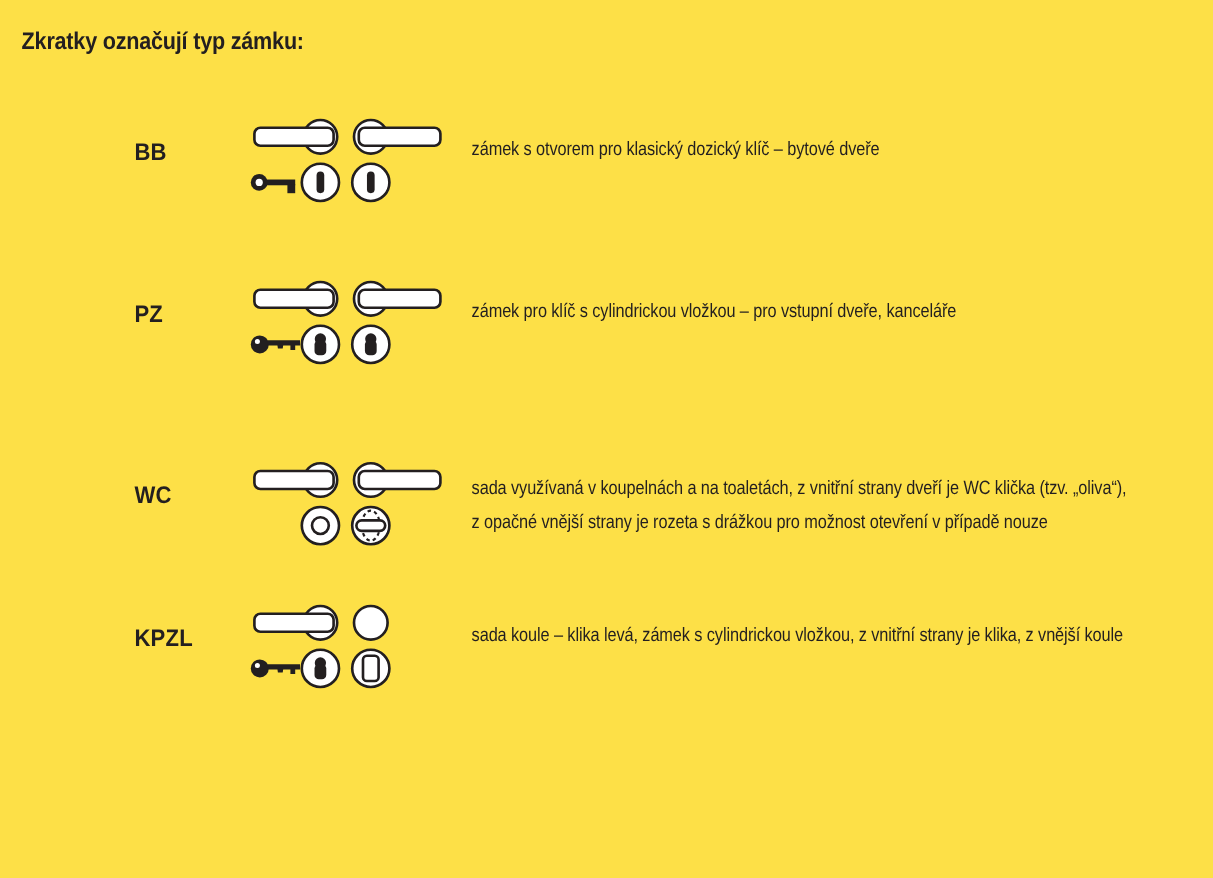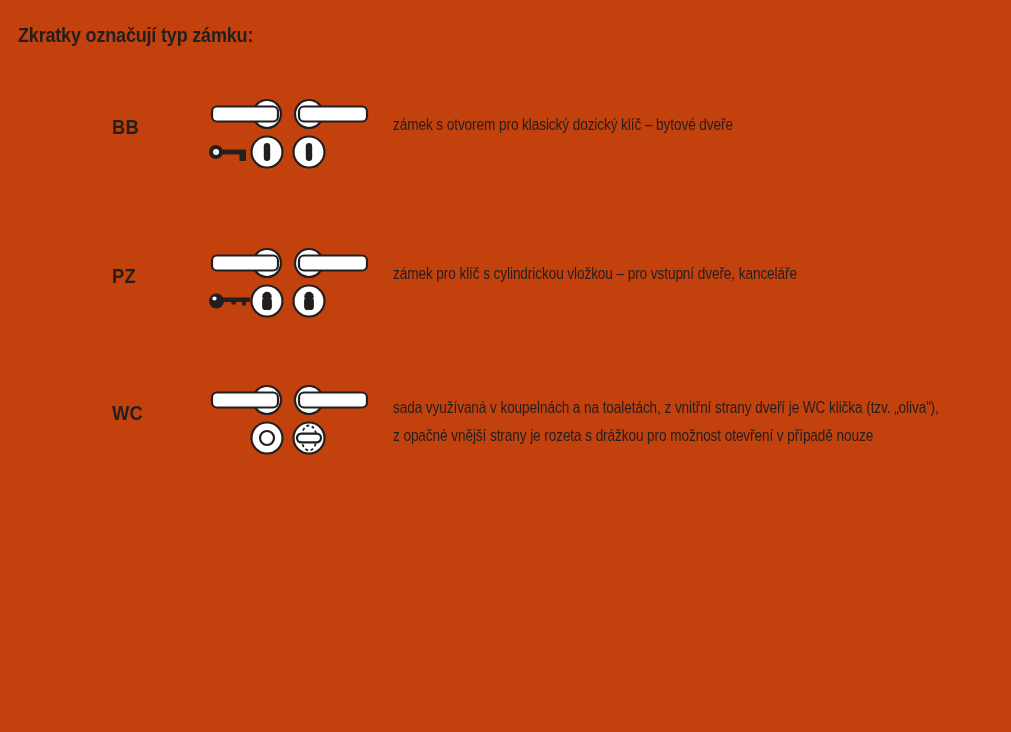--- a/index.html
+++ b/index.html
@@ -1,19 +1,19 @@
 <!DOCTYPE html>
 <html><head>
 <meta charset="utf-8">
 <style>
   html,body{margin:0;padding:0;background:#fff;}
   .page{
     position:relative;
     width:1011px;height:732px;
-    background:#c2410c;
+    background:#fde047;
     font-family:"Liberation Sans","DejaVu Sans",sans-serif;
     color:#231f20;
     overflow:hidden;
   }
   .title{
     position:absolute;left:18px;top:24px;margin:0;
     font-size:20px;font-weight:700;line-height:22px;
     transform:scaleX(0.90);transform-origin:0 50%;
     white-space:nowrap;letter-spacing:-0.2px;
   }
@@ -96,21 +96,21 @@
     <svg class="picto" viewBox="0 0 170 80">
       <use href="#sym-lever-left" transform="translate(62,18)"></use>
       <use href="#sym-lever-right" transform="translate(104,18)"></use>
       <use href="#sym-key-bit" transform="translate(4,56)"></use>
       <use href="#sym-rosette-bb" transform="translate(62,56)"></use>
       <use href="#sym-rosette-bb" transform="translate(104,56)"></use>
     </svg>
     <div class="desc" style="top:19px">zámek s otvorem pro klasický dozický klíč – bytové dveře</div>
   </section>
 
-  <section class="row" style="top:245px">
+  <section class="row" style="top:231px">
     <div class="code">PZ</div>
     <svg class="picto" viewBox="0 0 170 80">
       <use href="#sym-lever-left" transform="translate(62,18)"></use>
       <use href="#sym-lever-right" transform="translate(104,18)"></use>
       <use href="#sym-key-cyl" transform="translate(4,56)"></use>
       <use href="#sym-rosette-pz" transform="translate(62,56)"></use>
       <use href="#sym-rosette-pz" transform="translate(104,56)"></use>
     </svg>
     <div class="desc" style="top:19px">zámek pro klíč s cylindrickou vložkou – pro vstupní dveře, kanceláře</div>
   </section>
@@ -122,15 +122,26 @@
       <use href="#sym-lever-right" transform="translate(104,18)"></use>
       <use href="#sym-rosette-circle" transform="translate(62,56)"></use>
       <use href="#sym-rosette-oliva" transform="translate(104,56)"></use>
     </svg>
     <div class="desc two-line" style="top:12px">
       <div>sada využívaná v koupelnách a na toaletách, z vnitřní strany dveří je WC klička (tzv. „oliva“),</div>
       <div>z opačné vnější strany je rozeta s drážkou pro možnost otevření v případě nouze</div>
     </div>
   </section>
 
+  <section class="row" style="top:501px">
+    <div class="code">KPZL</div>
+    <svg class="picto" viewBox="0 0 170 80">
+      <use href="#sym-lever-left" transform="translate(62,18)"></use>
+      <use href="#sym-ball" transform="translate(104,18)"></use>
+      <use href="#sym-key-cyl" transform="translate(4,56)"></use>
+      <use href="#sym-rosette-pz" transform="translate(62,56)"></use>
+      <use href="#sym-rosette-blind" transform="translate(104,56)"></use>
+    </svg>
+    <div class="desc" style="top:19px">sada koule – klika levá, zámek s cylindrickou vložkou, z vnitřní strany je klika, z vnější koule</div>
+  </section>
 
 
 </div>
 
 </body></html>

